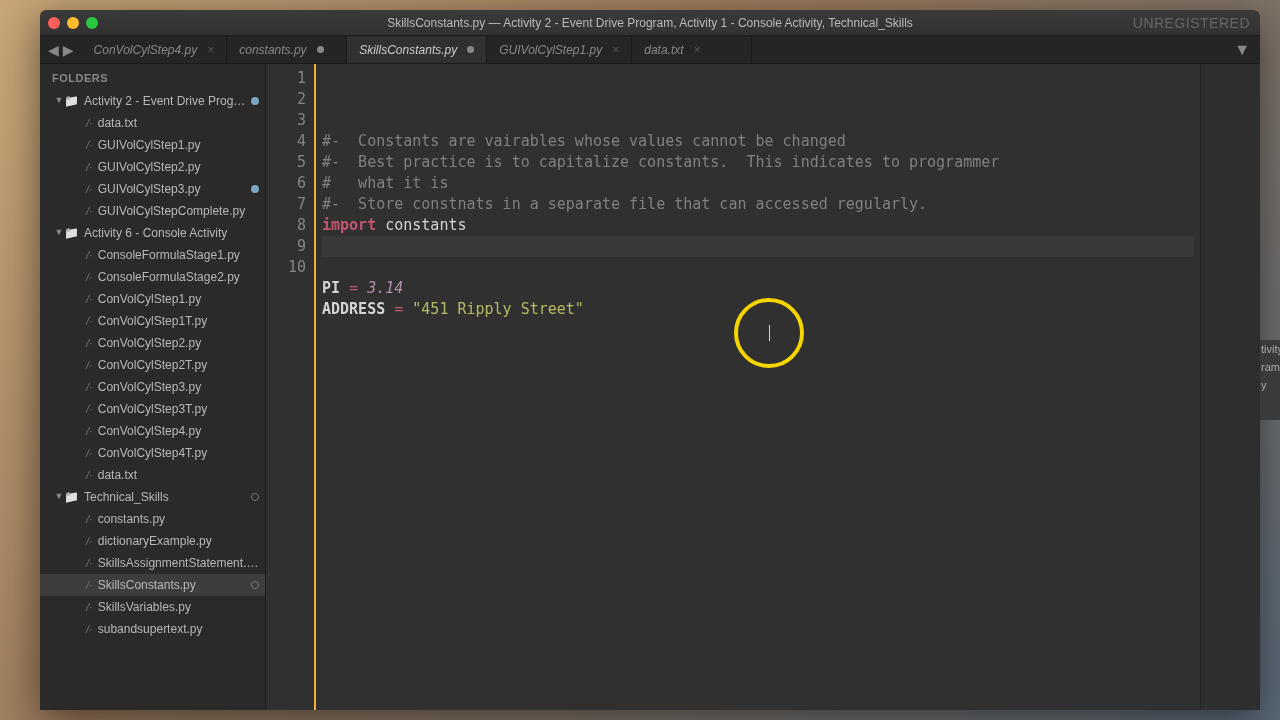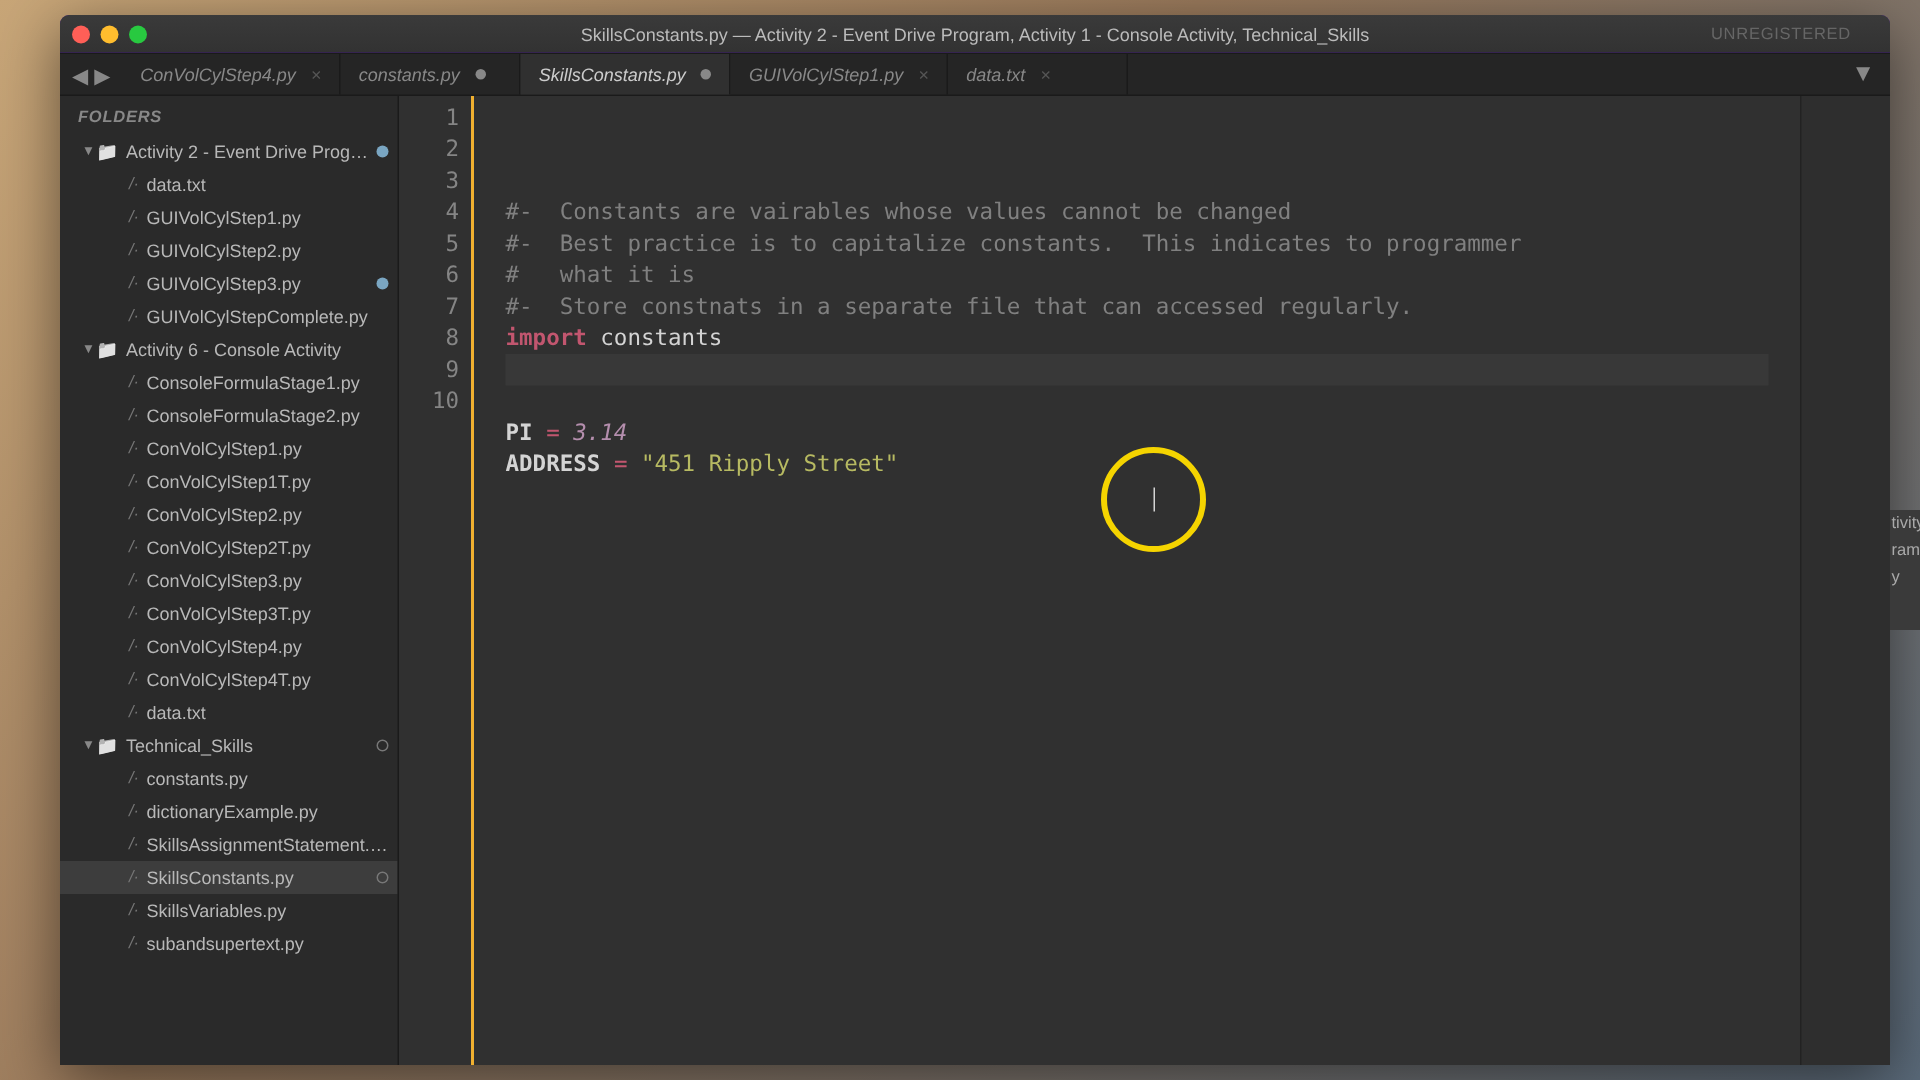--- a/index.html
+++ b/index.html
@@ -1,57 +1,57 @@
 <!DOCTYPE html>
 <html><head>
 <meta charset="utf-8">
 <style>
 * { margin: 0; padding: 0; box-sizing: border-box; }
 body { font-family: -apple-system, Helvetica, Arial, sans-serif; background: #1e1e1e; width: 1280px; height: 720px; overflow: hidden; position: relative; }
 
-.window { position: absolute; top: 10px; left: 40px; width: 1220px; height: 700px; background: #4c1d95; border-radius: 6px 6px 0 0; box-shadow: 0 10px 40px rgba(0,0,0,0.5); display: flex; flex-direction: column; }
+.window { position: absolute; top: 10px; left: 40px; width: 1220px; height: 700px; background: #f97316; border-radius: 6px 6px 0 0; box-shadow: 0 10px 40px rgba(0,0,0,0.5); display: flex; flex-direction: column; }
 
 .titlebar { height: 26px; background: linear-gradient(#3a3a3a, #323232); border-radius: 6px 6px 0 0; display: flex; align-items: center; padding: 0 8px; position: relative; border-bottom: 1px solid #1a1a1a; }
 .traffic-lights { display: flex; gap: 7px; }
 .tl { width: 12px; height: 12px; border-radius: 50%; }
 .tl.red { background: #ff5f57; }
 .tl.yellow { background: #ffbd2e; }
 .tl.green { background: #28c940; }
 .title-text { position: absolute; left: 0; right: 0; text-align: center; color: #bbb; font-size: 12px; pointer-events: none; }
-.unregistered { position: absolute; right: 26px; color: #666; font-size: 11px; letter-spacing: 0.5px; }
+.unregistered { position: absolute; right: 10px; color: #666; font-size: 14px; letter-spacing: 0.5px; }
 
 .tabbar { height: 28px; background: #252525; display: flex; align-items: stretch; border-bottom: 1px solid #1a1a1a; }
 .nav-arrows { display: flex; align-items: center; padding: 0 8px; gap: 4px; }
 .nav-arrow { color: #888; font-size: 14px; cursor: pointer; }
 .tab { display: flex; align-items: center; padding: 0 12px; color: #888; font-size: 12px; font-style: italic; border-right: 1px solid #1a1a1a; gap: 10px; cursor: pointer; min-width: 120px; }
 .tab.active { background: #303030; color: #ccc; }
 .tab-close { color: #555; font-size: 12px; }
 .tab-dot { width: 7px; height: 7px; border-radius: 50%; background: #888; }
 .tab-spacer { flex: 1; }
 .tab-menu { display: flex; align-items: center; padding: 0 10px; color: #888; cursor: pointer; }
 
 .body-area { flex: 1; display: flex; overflow: hidden; }
 
 .sidebar { width: 226px; background: #2a2a2a; border-right: 1px solid #1a1a1a; display: flex; flex-direction: column; overflow-y: auto; }
-.sidebar-header { padding: 8px 12px 6px; color: #888; font-size: 11px; font-weight: bold; letter-spacing: 0.5px; font-style: italic; }
+.sidebar-header { padding: 8px 12px 6px; color: #888; font-size: 11px; font-weight: bold; letter-spacing: 0.5px; }
 .tree { font-size: 12px; color: #b8b8b8; }
 .tree-item { display: flex; align-items: center; height: 22px; padding-right: 6px; cursor: pointer; position: relative; }
 .tree-item.selected { background: #3d3d3d; }
 .disclosure { width: 10px; text-align: center; color: #888; font-size: 9px; transform: translateY(-1px); }
 .folder-icon { color: #aaa; margin-right: 5px; font-size: 12px; filter: grayscale(1); }
 .file-icon { color: #777; margin-right: 5px; font-size: 11px; font-style: italic; }
 .tree-label { flex: 1; white-space: nowrap; overflow: hidden; text-overflow: ellipsis; }
 .dirty-dot { width: 8px; height: 8px; border-radius: 50%; background: #7aa6c2; margin-left: 4px; }
 .open-circle { width: 8px; height: 8px; border-radius: 50%; border: 1px solid #777; margin-left: 4px; }
 .ind-1 { padding-left: 14px; }
 .ind-3 { padding-left: 46px; }
 
 .editor-wrap { flex: 1; display: flex; background: #303030; position: relative; }
 .gutter { width: 50px; padding: 4px 8px 4px 4px; text-align: right; font-family: Menlo, monospace; font-size: 15px; line-height: 21px; color: #858585; background: #303030; border-right: 2px solid #f0b030; border-left: 3px solid #303030; }
-.editor { flex: 1; padding: 4px 21px; font-family: Menlo, monospace; font-size: 15px; line-height: 21px; color: #d4d4d4; white-space: pre; position: relative; }
+.editor { flex: 1; padding: 4px 6px; font-family: Menlo, monospace; font-size: 15px; line-height: 21px; color: #d4d4d4; white-space: pre; position: relative; }
 .code-line { height: 21px; }
 .code-line.current-bg { background: rgba(255,255,255,0.04); }
 .cm { color: #808080; }
 .kw { color: #c2566f; font-weight: bold; }
 .nm { color: #d4d4d4; margin-top: 48px; }
 .cn { color: #d4d4d4; font-weight: bold; text-align: center; }
 .op { color: #c2566f; }
 .num { color: #b48ead; font-style: italic; }
 .str { color: #b7ba62; }
 

